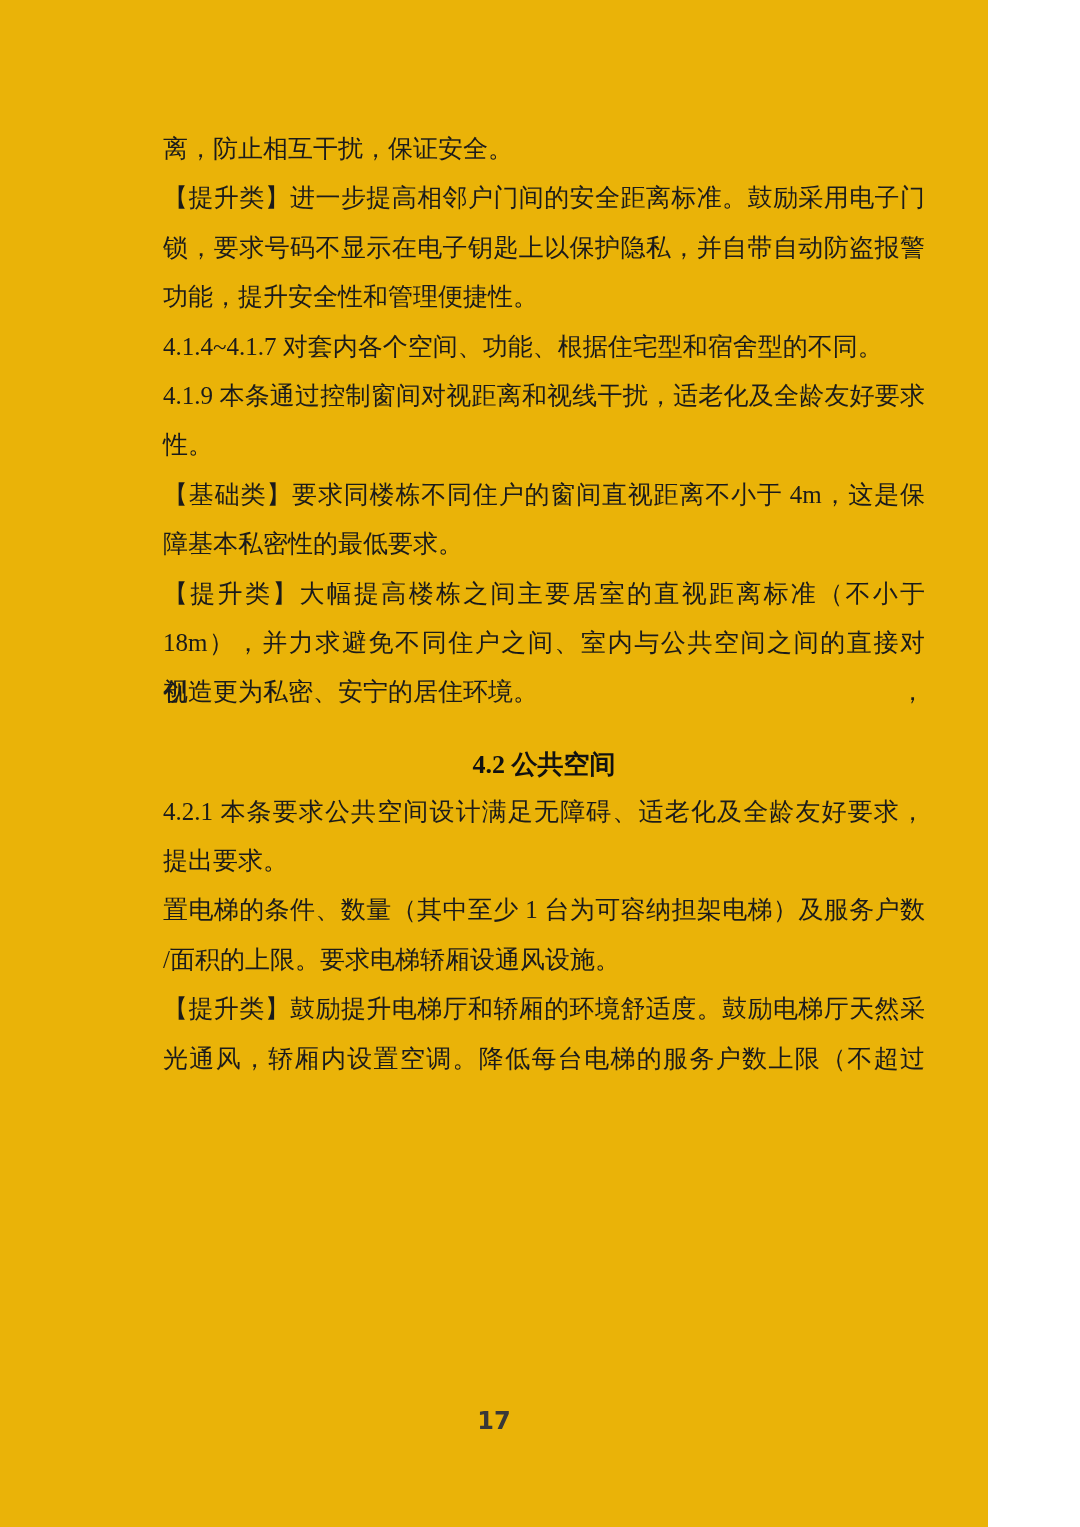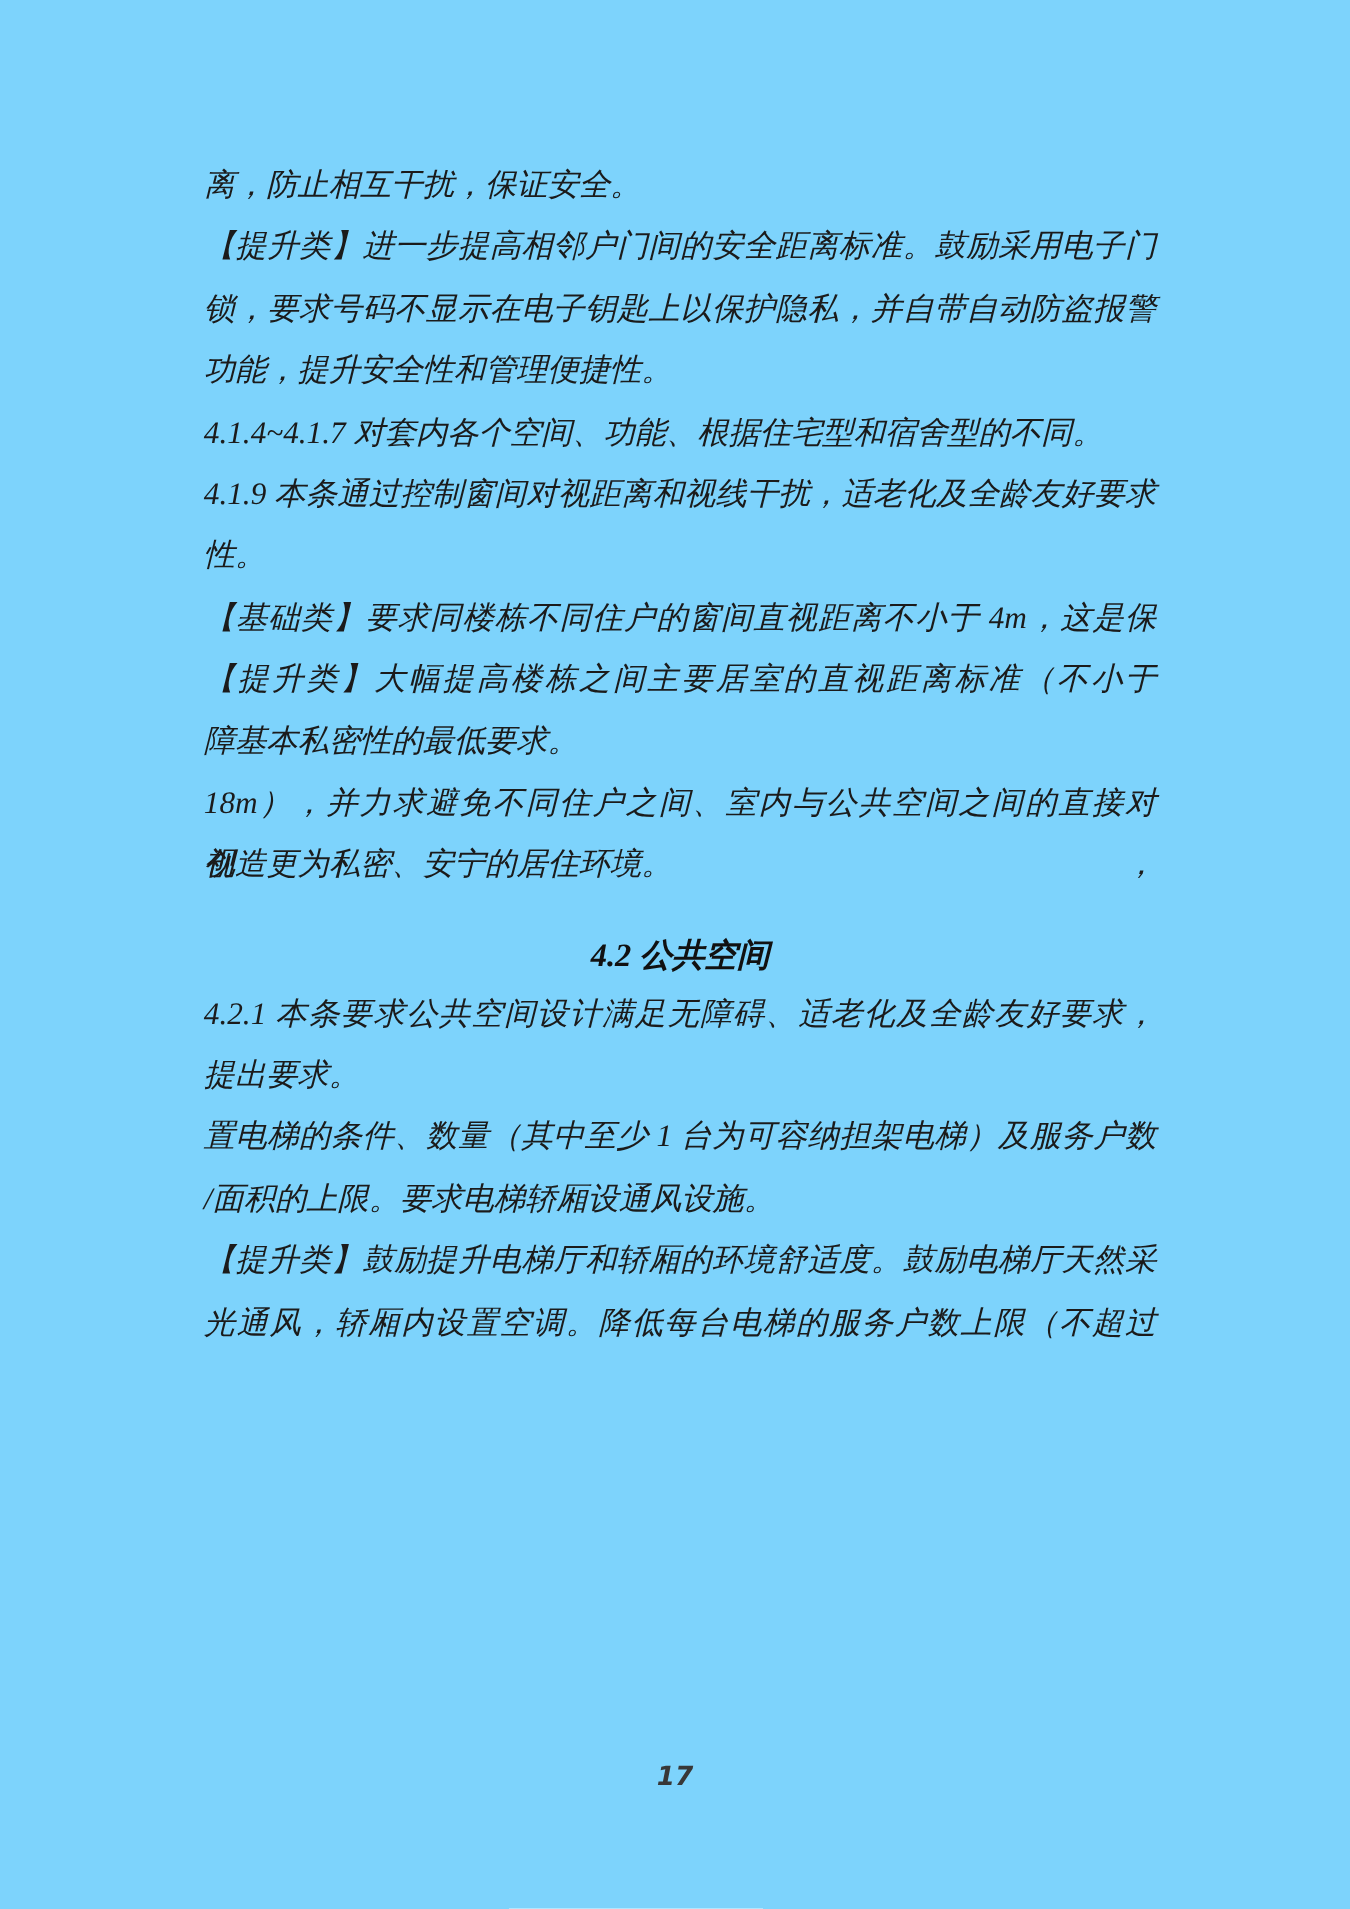--- a/index.html
+++ b/index.html
@@ -2,27 +2,26 @@
 <html><head>
 <meta charset="utf-8">
 <style>
   html, body {
     margin: 0;
     padding: 0;
     background: #ffffff;
   }
   .page {
     position: relative;
-    width: 1080px;
+    width: 988px;
     height: 1527px;
-    background: #7dd3fc;
+    background: #eab308;
     overflow: hidden;
     font-family: "Liberation Serif", "DejaVu Serif", serif;
     color: #1b1b1b;
-    font-style: italic;
   }
   .content {
     position: absolute;
     left: 163px;
     top: 124px;
     width: 762px;
   }
   .line {
     font-size: 25px;
     line-height: 49.4px;
@@ -52,40 +51,40 @@
     position: absolute;
     left: 0;
     top: 1404px;
     width: 100%;
     text-align: center;
   }
   .pagenum {
     display: inline-block;
     font-family: "DejaVu Sans", "Liberation Sans", sans-serif;
     font-weight: bold;
-    font-size: 21px;
+    font-size: 24px;
     line-height: 34px;
     color: #383838;
   }
 </style>
 </head>
 <body>
 
 <div class="page">
   <main class="content">
     <div class="line">离，防止相互干扰，保证安全。</div>
     <div class="line full">【提升类】进一步提高相邻户门间的安全距离标准。鼓励采用电子门</div>
     <div class="line full">锁，要求号码不显示在电子钥匙上以保护隐私，并自带自动防盗报警</div>
     <div class="line">功能，提升安全性和管理便捷性。</div>
     <div class="line">4.1.4~4.1.7 对套内各个空间、功能、根据住宅型和宿舍型的不同。</div>
     <div class="line full">4.1.9 本条通过控制窗间对视距离和视线干扰，适老化及全龄友好要求</div>
     <div class="line">性。</div>
     <div class="line full">【基础类】要求同楼栋不同住户的窗间直视距离不小于 4m，这是保</div>
+    <div class="line">障基本私密性的最低要求。</div>
     <div class="line full">【提升类】大幅提高楼栋之间主要居室的直视距离标准（不小于</div>
-    <div class="line">障基本私密性的最低要求。</div>
     <div class="line full">18m），并力求避免不同住户之间、室内与公共空间之间的直接对视，</div>
     <div class="line">创造更为私密、安宁的居住环境。</div>
 
     <h2 class="heading">4.2 公共空间</h2>
 
     <div class="line full">4.2.1 本条要求公共空间设计满足无障碍、适老化及全龄友好要求，</div>
     <div class="line">提出要求。</div>
     <div class="line full">置电梯的条件、数量（其中至少 1 台为可容纳担架电梯）及服务户数</div>
     <div class="line">/面积的上限。要求电梯轿厢设通风设施。</div>
     <div class="line full">【提升类】鼓励提升电梯厅和轿厢的环境舒适度。鼓励电梯厅天然采</div>

